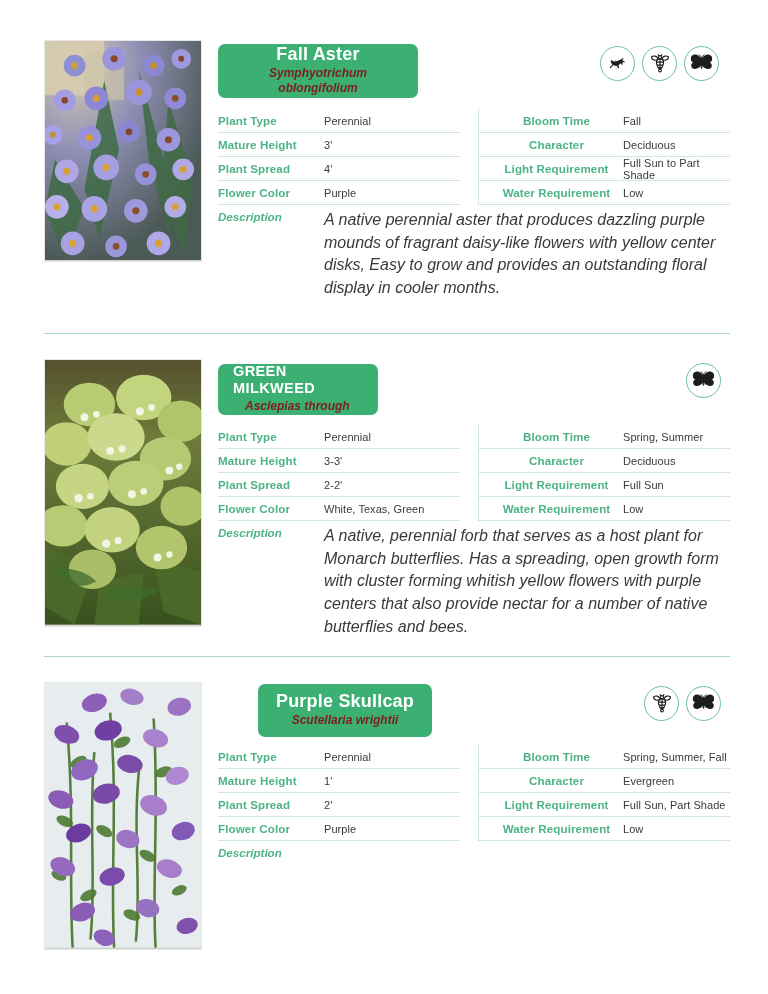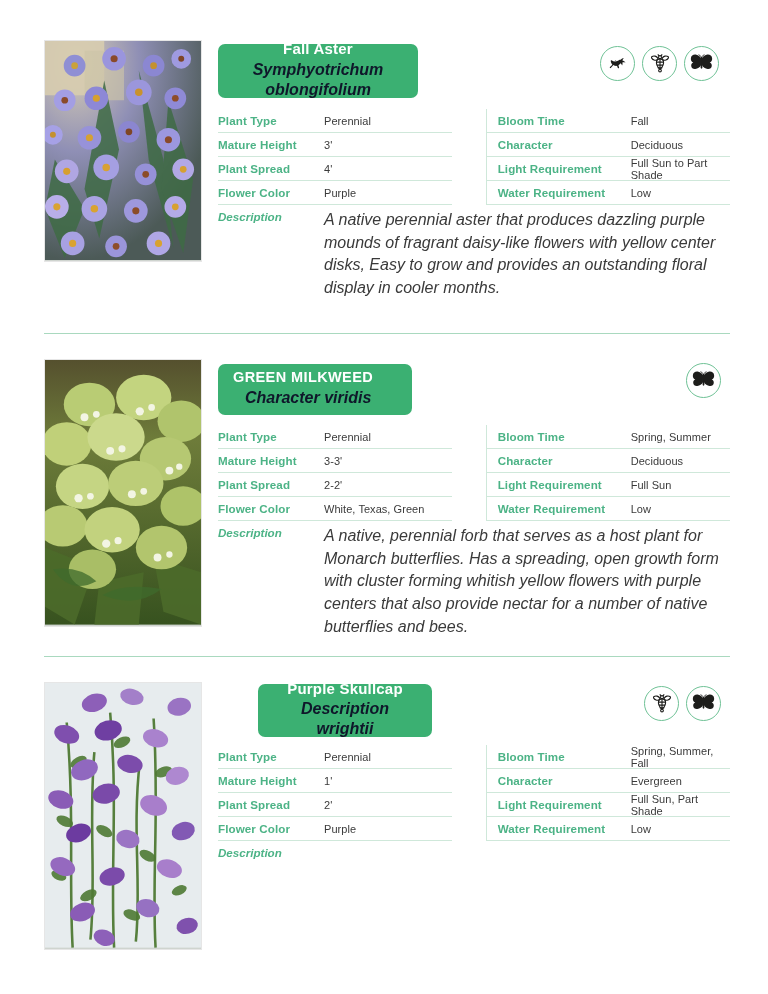--- a/index.html
+++ b/index.html
@@ -27,56 +27,56 @@
     position: absolute;
     background: #3bb072;
     border-radius: 7px;
     color: #ffffff;
     padding: 9px 16px 11px 16px;
     display: flex; flex-direction: column; justify-content: center;
   }
   .title-pill.center { align-items: center; text-align: center; }
   .title-pill.left  { align-items: flex-start; text-align: left; }
   .common-name {
-    font-size: 15px; font-weight: bold; letter-spacing: .2px;
+    font-size: 18px; font-weight: bold; letter-spacing: .2px;
     line-height: 1.15; color:#ffffff;
   }
   .common-name.caps { font-size: 14.5px; letter-spacing: .4px; }
   .sci-name {
-    font-size: 16px; font-style: italic; font-weight: bold;
-    line-height: 1.25; margin-top: 2px; color:#0f172a;
+    font-size: 12px; font-style: italic; font-weight: bold;
+    line-height: 1.25; margin-top: 2px; color:#7f1d1d;
   }
 
   
   .icon-row { position: absolute; display: flex; gap: 7px; }
   .icon-circle {
     width: 35px; height: 35px; border-radius: 50%;
     border: 1.4px solid #6fc296;
     display: flex; align-items: center; justify-content: center;
     background: #ffffff;
   }
   .icon-circle svg { display: block; }
 
   
   .attr-table { position: absolute; width: 512px; left: 218px; }
-  .attr-row { display: flex; width: 100%; height: 24px; gap: 8px; }
+  .attr-row { display: flex; width: 100%; height: 24px; }
   .attr-cell {
     display: flex; align-items: center;
     border-bottom: 1px solid #cfe8da;
     height: 100%;
   }
   .col-left  { width: 242px; }
   .col-gap   { width: 18px; border-bottom: none; }
   .col-right { width: 252px; border-left: 1px solid #cfe8da; padding-left: 11px; }
   .attr-label {
     color: #4cb386; font-size: 11.6px; font-weight: bold;
     letter-spacing: .1px;
   }
   .col-left .attr-label  { width: 106px; flex: 0 0 106px; }
-  .col-right .attr-label { width: 133px; flex: 0 0 133px; }
+  .col-right .attr-label { width: 133px; flex: 0 0 133px; text-align: center; }
   .attr-value {
     color: #3a3a3a; font-size: 11px; letter-spacing: .05px;
   }
 
   
   .desc-block { position: absolute; left: 218px; width: 512px; display: flex; font-style: italic; }
   .desc-label {
     color: #4cb386; font-size: 11.6px; font-weight: bold;
     width: 106px; flex: 0 0 106px; padding-top: 1px;
   }
@@ -355,23 +355,23 @@
           <circle cx="114" cy="200" r="4"></circle>
             <circle cx="126" cy="197" r="3.2"></circle>
         </g>
         <g fill="#3f6b2c" opacity=".75">
           <path d="M58 238 Q80 225 118 232 Q92 252 58 238Z"></path>
           <path d="M8 212 Q34 208 52 224 Q26 238 8 212Z"></path>
         </g>
       </svg>
     </div>
 
-    <div class="title-pill left" style="top:364px; left:218px; width:194px; height:51px; padding-left:15px;">
+    <div class="title-pill left" style="top:364px; left:218px; width:160px; height:51px; padding-left:15px;">
       <div class="common-name caps">GREEN MILKWEED</div>
-      <div class="sci-name" style="margin-left:12px;">Character viridis</div>
+      <div class="sci-name" style="margin-left:12px;">Asclepias through</div>
     </div>
 
     <div class="icon-row" style="top:363px; left:686px;">
       <div class="icon-circle">
         <svg width="23" height="19" viewBox="0 0 26 22">
           <path d="M12.4 4.6c-1.4-2-3.6-3.6-6.3-3.9C3.4.4 1 2.1.7 4.8c-.3 2.4.9 4.3 2.8 5-1.6.7-2.6 2.2-2.4 4 .2 2.3 2.2 3.8 4.7 3.5 2.9-.3 5.3-2 6.6-4.3V4.6z" fill="#1d1d1b"></path>
           <path d="M13.6 4.6c1.4-2 3.6-3.6 6.3-3.9 2.7-.3 5.1 1.4 5.4 4.1.3 2.4-.9 4.3-2.8 5 1.6.7 2.6 2.2 2.4 4-.2 2.3-2.2 3.8-4.7 3.5-2.9-.3-5.3-2-6.6-4.3V4.6z" fill="#1d1d1b"></path>
           <path d="M13 3.4c.6 0 1 .6 1 1.4v10.8c0 .8-.4 1.4-1 1.4s-1-.6-1-1.4V4.8c0-.8.4-1.4 1-1.4z" fill="#1d1d1b"></path>
           <path d="M12.2 2.9 10.2.8M13.8 2.9 15.8.8" stroke="#1d1d1b" stroke-width="1.1" fill="none" stroke-linecap="round"></path>
         </svg>
@@ -479,21 +479,21 @@
           <ellipse cx="38" cy="232" rx="13" ry="9" fill="#8a5cb6" transform="rotate(-20 38 232)"></ellipse>
           <ellipse cx="104" cy="228" rx="12" ry="9" fill="#9671c2" transform="rotate(16 104 228)"></ellipse>
           <ellipse cx="144" cy="246" rx="11" ry="8" fill="#7f51ad" transform="rotate(-14 144 246)"></ellipse>
           <ellipse cx="60" cy="258" rx="11" ry="8" fill="#8d60b9" transform="rotate(20 60 258)"></ellipse>
         </g>
       </svg>
     </div>
 
     <div class="title-pill center" style="top:684px; left:218px; width:174px; height:53px;margin-left:40px;">
       <div class="common-name">Purple Skullcap</div>
-      <div class="sci-name">Description wrightii</div>
+      <div class="sci-name">Scutellaria wrightii</div>
     </div>
 
     <div class="icon-row" style="top:686px; left:644px;">
       <div class="icon-circle">
         <svg width="22" height="22" viewBox="0 0 24 24">
           <g fill="none" stroke="#1d1d1b" stroke-width="1.2">
             <path d="M12 6.4c-2.2 0-3.9 1.6-3.9 3.6 0 1 .2 2 .5 3 .5 1.8 1.6 3.4 3.4 4.6 1.8-1.2 2.9-2.8 3.4-4.6.3-1 .5-2 .5-3 0-2-1.7-3.6-3.9-3.6z"></path>
             <path d="M12 6.4V17.6M8.4 10h7.2M8.6 13.2h6.8M9.6 16.2h4.8"></path>
             <path d="M9.6 5.6C8.2 3.4 5.3 2.6 3.4 3.8c-1.6 1 .1 3.3 2.2 3.9 1.4.4 2.8.2 4-.6z"></path>
             <path d="M14.4 5.6c1.4-2.2 4.3-3 6.2-1.8 1.6 1-.1 3.3-2.2 3.9-1.4.4-2.8.2-4-.6z"></path>

